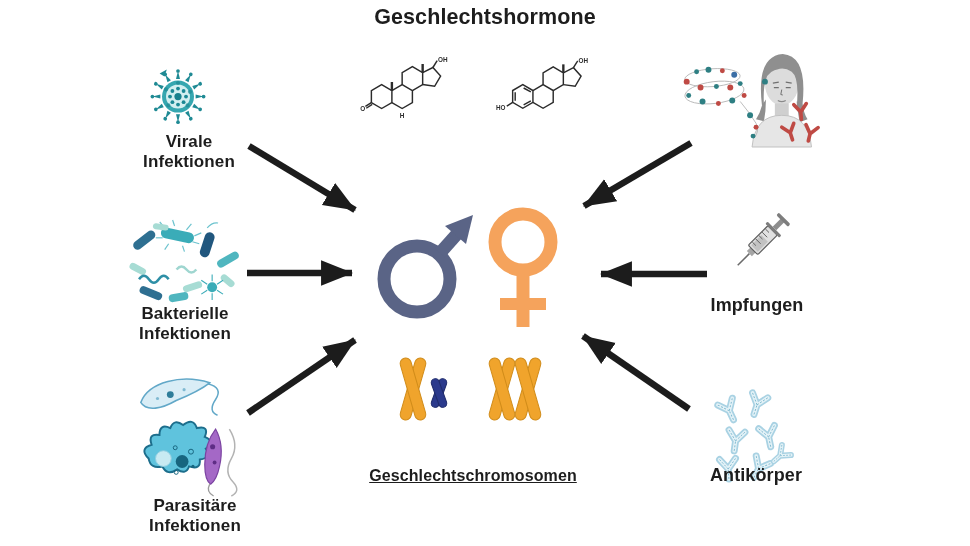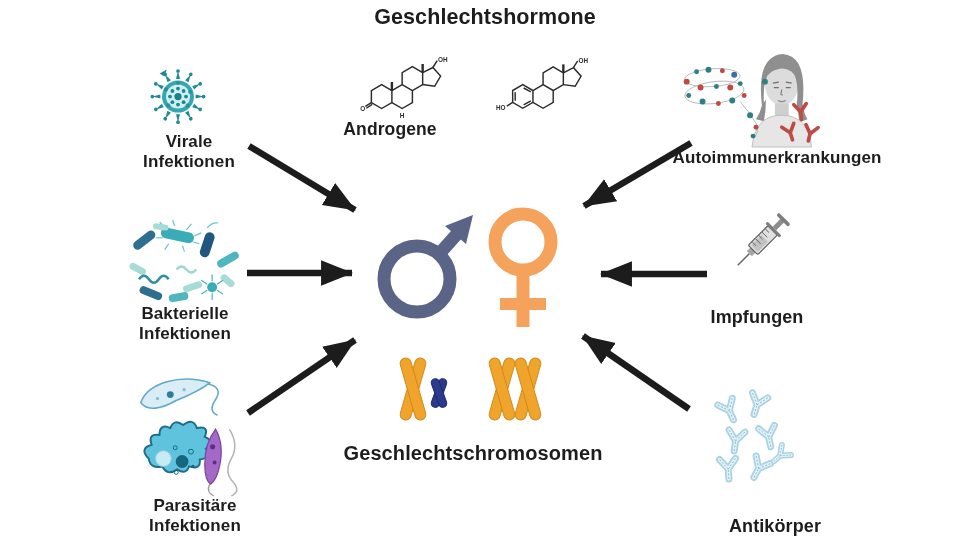--- a/index.html
+++ b/index.html
@@ -8,22 +8,22 @@
     font-family:"Liberation Sans","DejaVu Sans",sans-serif;color:#1d1d1d;
   }
   .abs{position:absolute;}
   .lbl{
     position:absolute;font-weight:700;color:#1d1d1d;text-align:center;
     white-space:pre-line;line-height:1.18;letter-spacing:0.1px;
   }
   .title{font-size:21.5px;left:0;width:100%;top:5px;}
   .hlabel{font-size:17.5px;}
   .flabel{font-size:17px;}
-  .flabel-lg{font-size:18px;margin-top:12px;}
-  .chlabel{font-size:20px;left:340px;width:266px;top:442px;}
+  .flabel-lg{font-size:18px;}
+  .chlabel{font-size:16px;left:340px;width:266px;top:467px;text-decoration:underline;}
   svg{display:block;overflow:visible;}
 </style>
 </head>
 <body>
 
 <div class="canvas">
 
   <div class="lbl title">Geschlechtshormone</div>
 
   <svg class="abs" style="left:356px;top:50px;" width="94" height="76" viewBox="-8 2 110 86">
@@ -33,21 +33,20 @@
       <path d="M46,41 L46,27 L58,20 L70,27 L70,41 L58,48"></path>
       <path d="M70,27 L82,21 L91,31 L84,43 L70,41"></path>
       <path d="M82,21 L87,13"></path>
       <path d="M10,62 L3,66.5 M11,64.2 L4,68.7"></path>
       <path d="M34,48 L34,38 M70,27 L70,17" stroke-width="2.8"></path>
     </g>
     <text x="88" y="15" font-size="7.5" font-weight="bold" fill="#2b2b2b">OH</text>
     <text x="0" y="72.5" font-size="7.5" font-weight="bold" fill="#2b2b2b" text-anchor="middle">O</text>
     <text x="46" y="80" font-size="7.5" font-weight="bold" fill="#2b2b2b" text-anchor="middle">H</text>
   </svg>
-  <div class="lbl hlabel" style="left:325px;top:119px;width:130px;">Androgene</div>
 
   <svg class="abs" style="left:489px;top:50px;" width="98" height="76" viewBox="-18 2 116 86">
     <g stroke="#2b2b2b" stroke-width="1.7" fill="none">
       <path d="M10,48 L10,62 L22,69 L34,62 L34,48 L22,41 Z"></path>
       <path d="M13,50 L13,60 M23,45 L31.5,49.7 M23,65 L31.5,60.3"></path>
       <path d="M34,48 L46,41 L58,48 L58,62 L46,69 L34,62"></path>
       <path d="M46,41 L46,27 L58,20 L70,27 L70,41 L58,48"></path>
       <path d="M70,27 L82,21 L91,31 L84,43 L70,41"></path>
       <path d="M82,21 L87,13"></path>
       <path d="M10,62 L3,66.5"></path>
@@ -198,21 +197,20 @@
         <circle cx="64" cy="52" r="2.5" fill="#bf4a44"></circle>
       <circle cx="70" cy="72" r="3" fill="#2e7f83"></circle>
         <circle cx="76" cy="84" r="2.5" fill="#bf4a44"></circle>
       <circle cx="73" cy="93" r="2.5" fill="#2e7f83"></circle>
         <circle cx="85" cy="38" r="3" fill="#2e7f83"></circle>
     </g>
     <use href="#abR" transform="translate(121,67) rotate(-5) scale(1.15)"></use>
     <use href="#abR" transform="translate(110,88) rotate(-18) scale(1.15)"></use>
     <use href="#abR" transform="translate(131,89) rotate(14) scale(1.15)"></use>
   </svg>
-  <div class="lbl flabel" style="left:662px;top:148px;width:230px;">Autoimmunerkrankungen</div>
 
   <svg class="abs" style="left:725px;top:206px;" width="72" height="72" viewBox="0 0 70 70">
     <g transform="rotate(-45 35 35)">
       <line x1="3" y1="35" x2="19" y2="35" stroke="#6b6b6b" stroke-width="1.5"></line>
       <rect x="19" y="31.5" width="5" height="7" fill="#a5a5a5"></rect>
       <rect x="24" y="28.5" width="27" height="13" rx="1.5" fill="#e0e0e0" stroke="#5f5f5f" stroke-width="1.2"></rect>
       <rect x="26" y="30.5" width="14" height="9" fill="#c2c2c2"></rect>
       <g stroke="#5f5f5f" stroke-width="0.9">
         <line x1="29" y1="29" x2="29" y2="34"></line>
           <line x1="33.5" y1="29" x2="33.5" y2="36"></line>
@@ -236,21 +234,21 @@
       </g>
     </defs>
     <use href="#abY" transform="translate(22,22) rotate(-25)"></use>
     <use href="#abY" transform="translate(52,16) rotate(18)"></use>
     <use href="#abY" transform="translate(30,52) rotate(8)"></use>
     <use href="#abY" transform="translate(62,48) rotate(-12)"></use>
     <use href="#abY" transform="translate(22,80) rotate(-4)"></use>
     <use href="#abY" transform="translate(54,80) rotate(28)"></use>
     <use href="#abY" transform="translate(76,68) rotate(48) scale(0.85)"></use>
   </svg>
-  <div class="lbl flabel-lg" style="left:691px;top:504px;width:130px;text-align:right;">Antikörper</div>
+  <div class="lbl flabel-lg" style="left:691px;top:465px;width:130px;">Antikörper</div>
 
   <svg class="abs" style="left:368px;top:200px;" width="115" height="135" viewBox="0 0 115 135">
     <circle cx="49" cy="79" r="33" fill="none" stroke="#5a6486" stroke-width="13"></circle>
     <line x1="72" y1="53" x2="89" y2="34" stroke="#5a6486" stroke-width="13"></line>
     <polygon points="105,15 98,44 77,26" fill="#5a6486"></polygon>
   </svg>
   <svg class="abs" style="left:485px;top:200px;" width="80" height="135" viewBox="0 0 80 135">
     <circle cx="38" cy="42" r="28" fill="none" stroke="#f5a35c" stroke-width="13"></circle>
     <line x1="38" y1="74" x2="38" y2="127" stroke="#f5a35c" stroke-width="13"></line>
     <line x1="15" y1="104" x2="61" y2="104" stroke="#f5a35c" stroke-width="12"></line>

